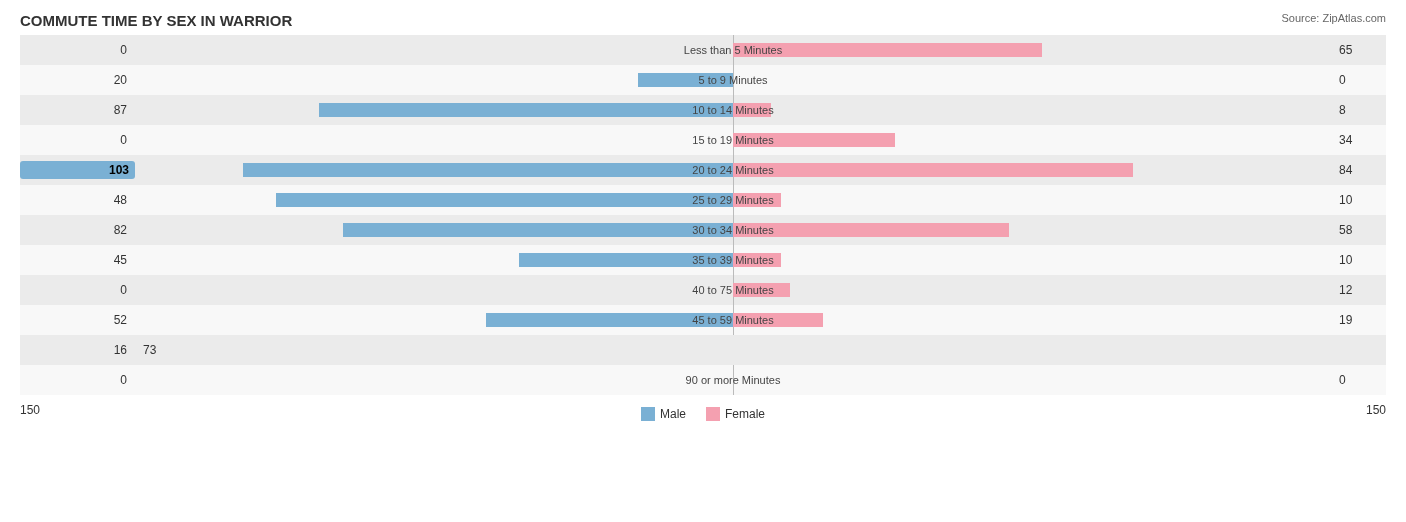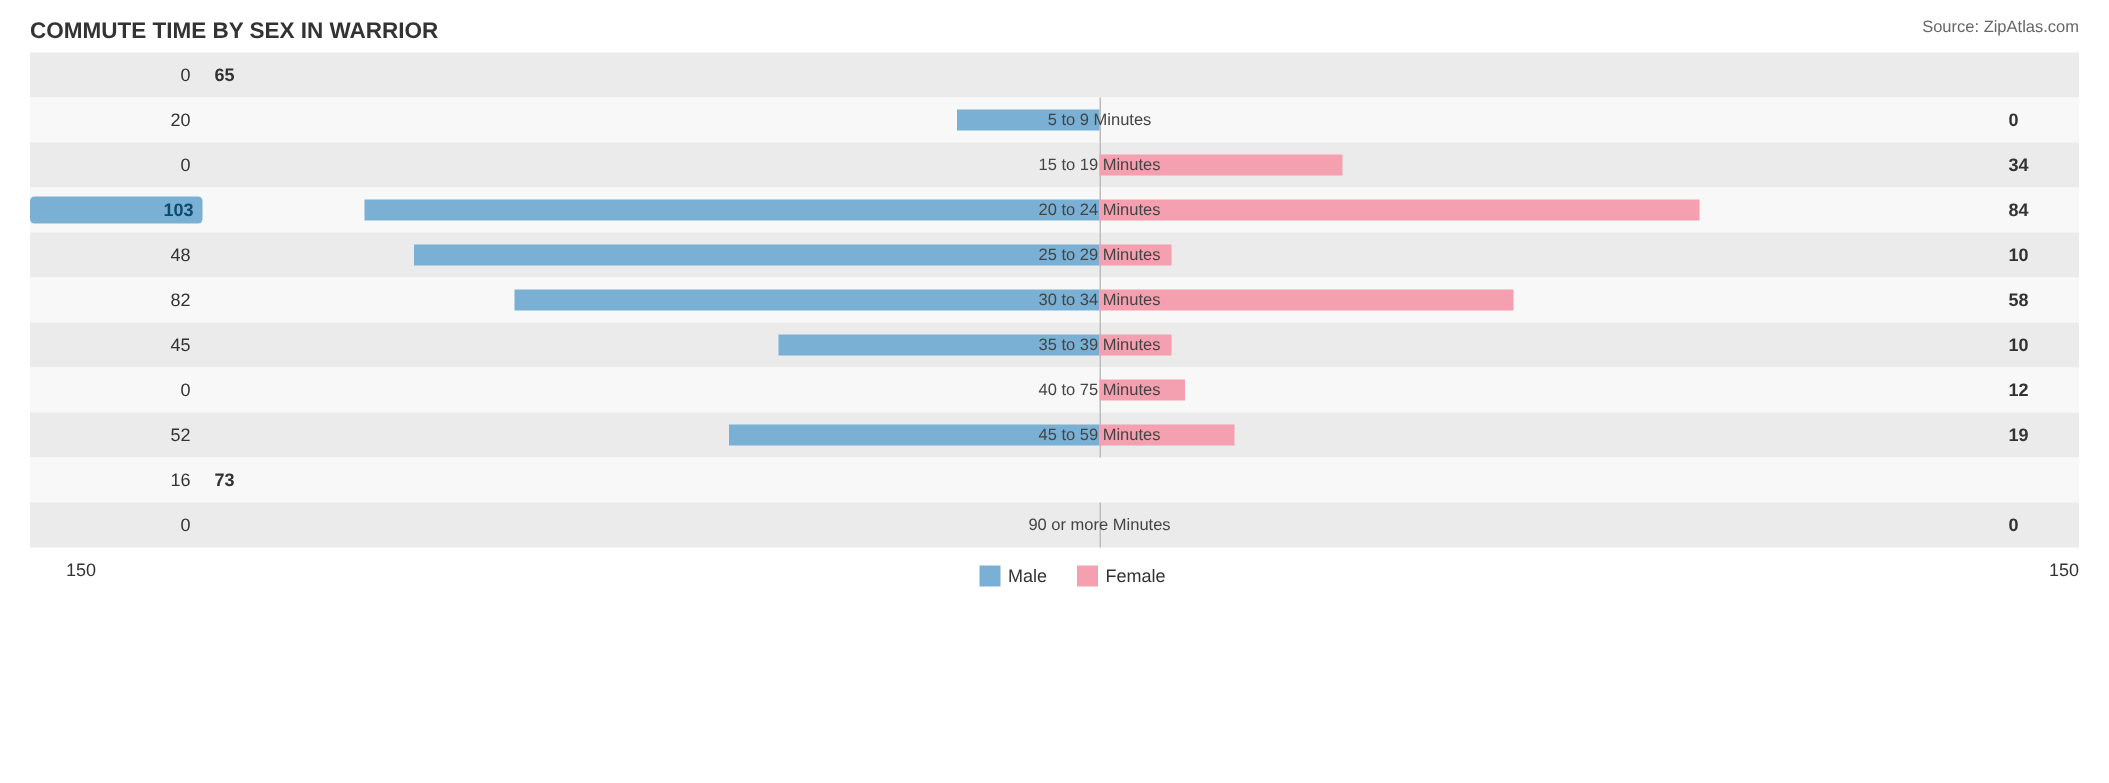--- a/index.html
+++ b/index.html
@@ -69,34 +69,33 @@
     .lval {
       width: 115px;
       text-align: right;
       font-size: 12px;
       color: #333;
       padding-right: 8px;
       flex-shrink: 0;
       font-weight: normal;
     }
     .lval.highlight {
-      color: #0c4a6e;
+      color: #000000;
       background: #7ab0d4;
       border-radius: 3px;
       padding: 2px 6px;
       font-weight: bold;
     }
     .rval {
       width: 55px;
       text-align: left;
       font-size: 12px;
       color: #333;
       padding-left: 8px;
       flex-shrink: 0;
-      font-weight: bold;
     }
     .bars-wrapper {
       flex: 1;
       position: relative;
       height: 30px;
       display: flex;
       align-items: center;
     }
     .center-label {
       position: absolute;
@@ -131,44 +130,59 @@
       bottom: 0;
       width: 1px;
       background: #bbb;
     }
     .bottom-row {
       display: flex;
       justify-content: space-between;
       align-items: center;
       margin-top: 4px;
       padding: 0 0 0 0;
-      margin-left: 24px;
     }
   </style>
 </head>
 <body>
 
 <div class="chart-container">
   <div class="chart-title">COMMUTE TIME BY SEX IN WARRIOR</div>
   <div class="source-text">Source: ZipAtlas.com</div>
 
   <div class="chart-inner" id="chart-rows">
   <div class="data-row">
     <div class="lval">0</div>
+    <div class="bars-wrapper">
+      <div class="axis-line"></div>
+      <div class="male-side" style="width:0px;"></div>
+      <div class="female-side" style="width:309px;"></div>
+      <div class="center-label">Less than 5 Minutes</div>
+    </div>
     <div class="rval">65</div>
   </div>
       <div class="data-row">
     <div class="lval">20</div>
     <div class="bars-wrapper">
       <div class="axis-line"></div>
       <div class="male-side" style="width:95px;"></div>
       <div class="female-side" style="width:0px;"></div>
       <div class="center-label">5 to 9 Minutes</div>
     </div>
     <div class="rval">0</div>
+  </div>
+      <div class="data-row">
+    <div class="lval">87</div>
+    <div class="bars-wrapper">
+      <div class="axis-line"></div>
+      <div class="male-side" style="width:414px;"></div>
+      <div class="female-side" style="width:38px;"></div>
+      <div class="center-label">10 to 14 Minutes</div>
+    </div>
+    <div class="rval">8</div>
   </div>
       <div class="data-row">
     <div class="lval">0</div>
     <div class="bars-wrapper">
       <div class="axis-line"></div>
       <div class="male-side" style="width:0px;"></div>
       <div class="female-side" style="width:162px;"></div>
       <div class="center-label">15 to 19 Minutes</div>
     </div>
     <div class="rval">34</div>

